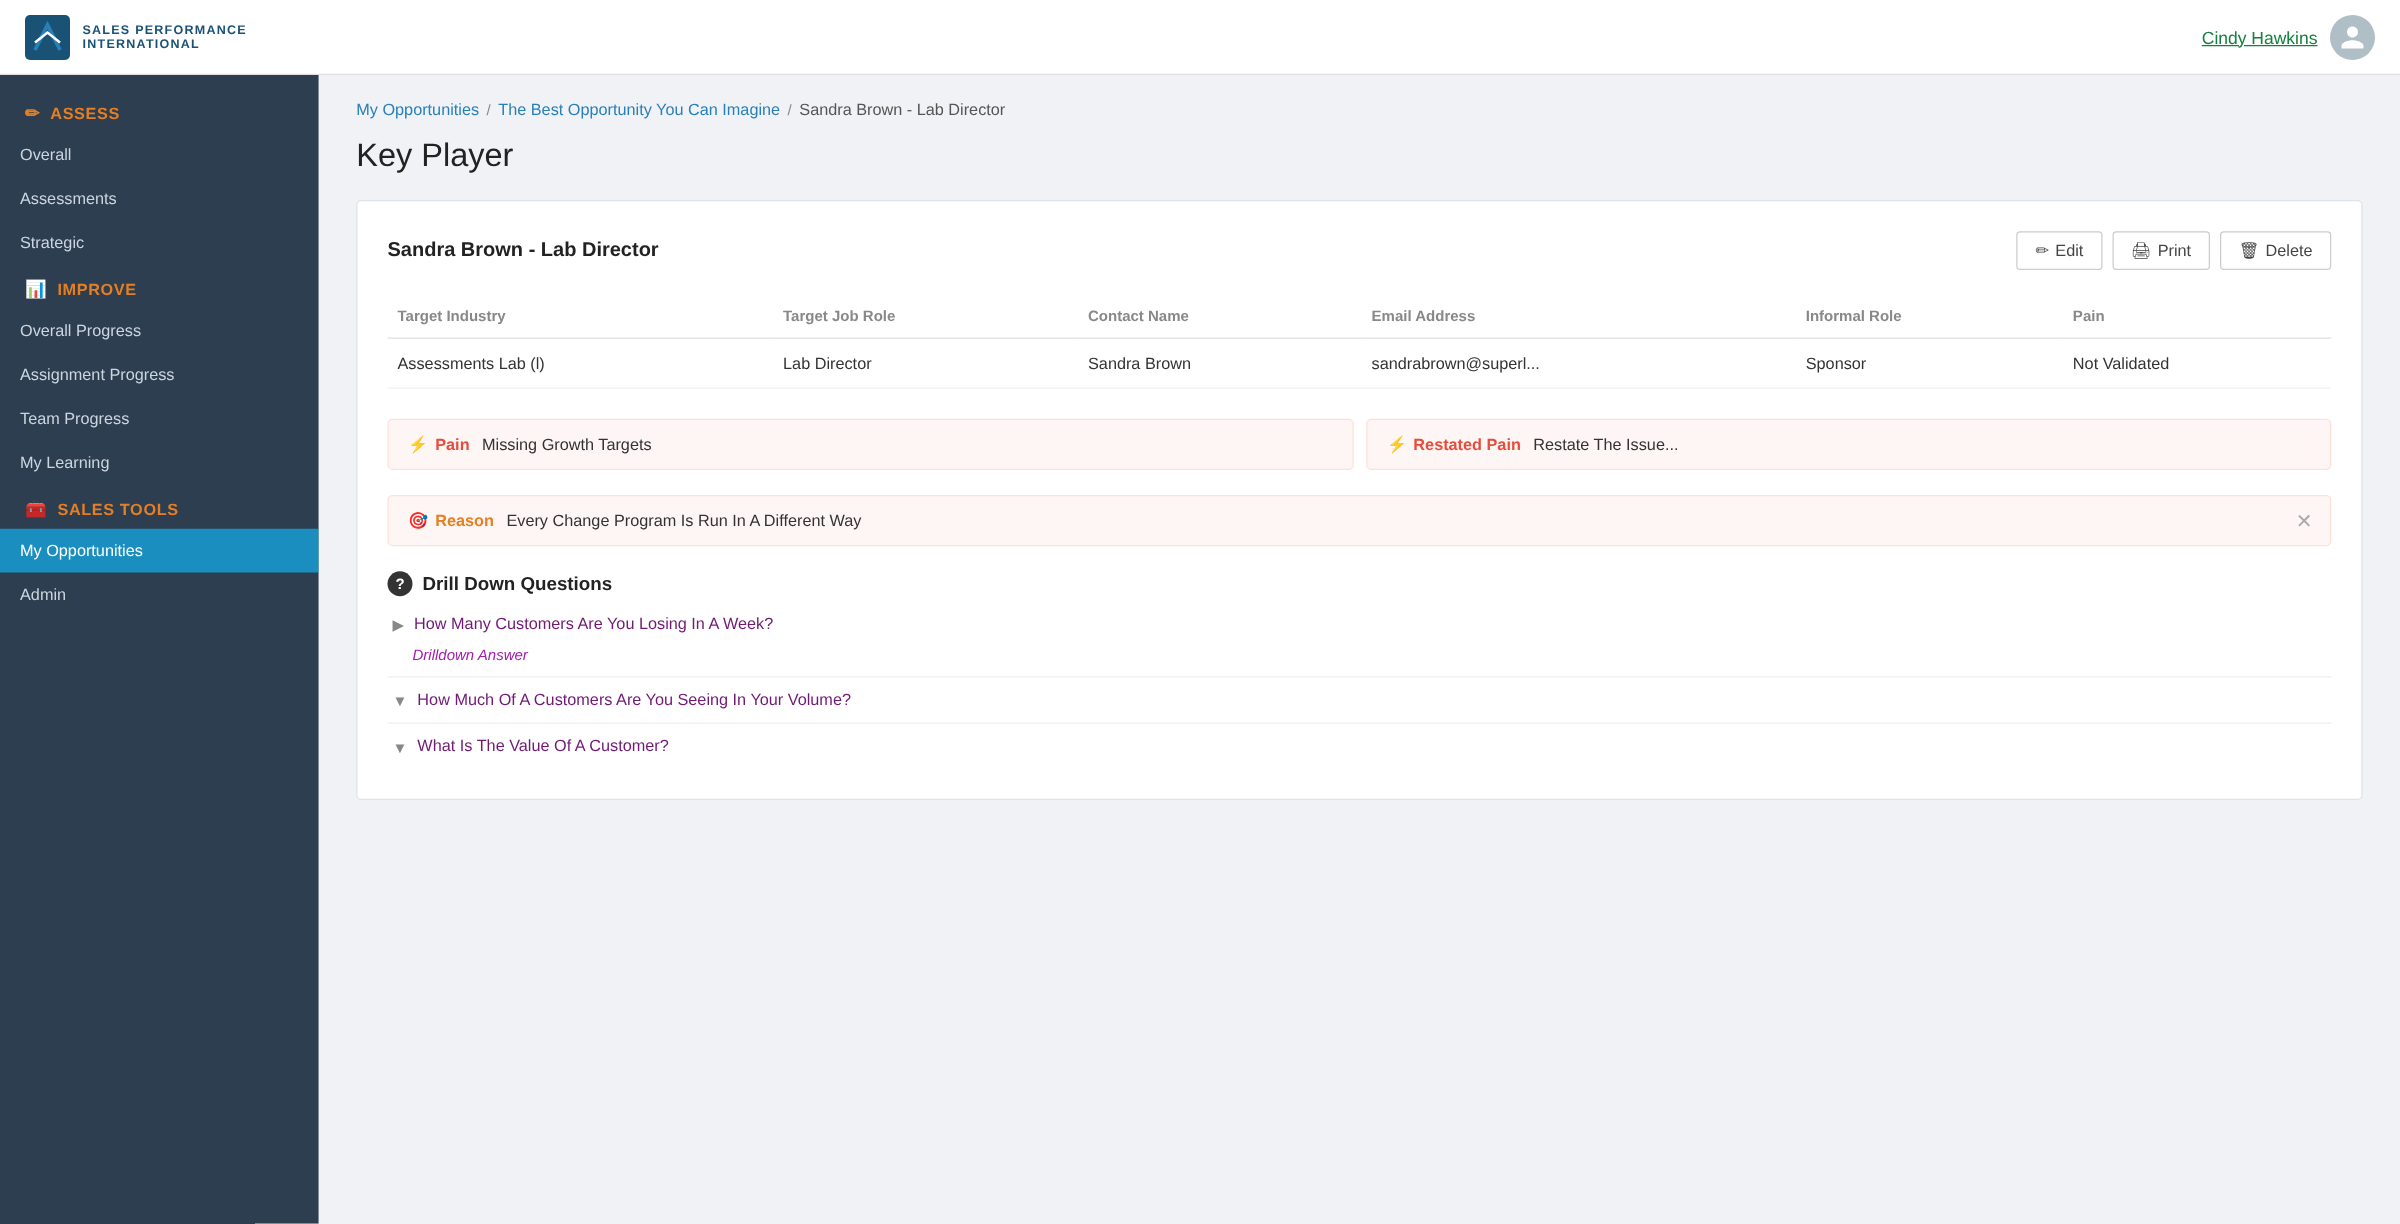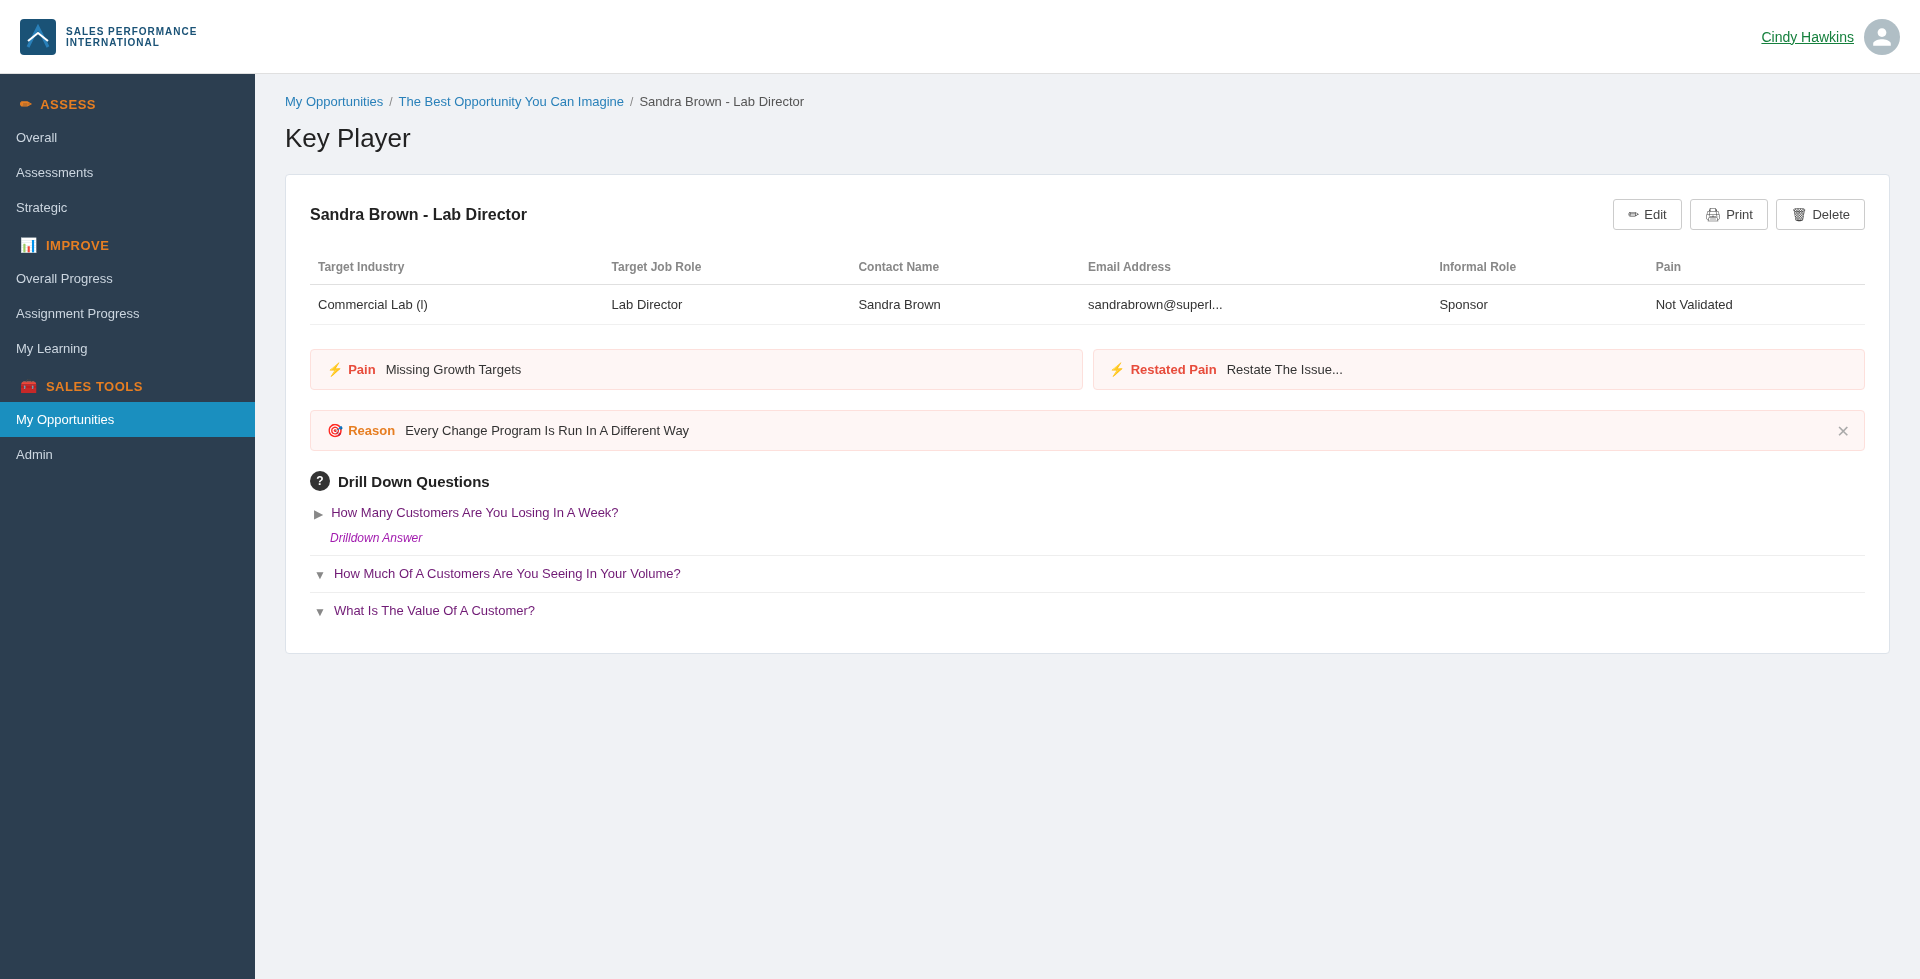--- a/index.html
+++ b/index.html
@@ -2,21 +2,21 @@
 <html><head>
   <meta charset="utf-8">
   <style>
     * { box-sizing: border-box; margin: 0; padding: 0; }
     body { font-family: 'Segoe UI', Arial, sans-serif; background: #f0f2f5; display: flex; flex-direction: column; height: 979px; overflow: hidden; }
 
     
     .top-header {
       background: #fff;
       border-bottom: 1px solid #e0e0e0;
-      height: 74px;
+      height: 60px;
       display: flex;
       align-items: center;
       justify-content: space-between;
       padding: 0 20px;
       flex-shrink: 0;
       z-index: 10;
     }
     .logo-area {
       display: flex;
       align-items: center;
@@ -347,20 +347,23 @@
 
     <div class="sidebar-section-label">
       <span class="section-icon">📊</span>
       <span>IMPROVE</span>
     </div>
     <div class="sidebar-item">
       <span>Overall Progress</span>
     </div>
     <div class="sidebar-item">
       <span>Assignment Progress</span>
+    </div>
+    <div class="sidebar-item">
+      <span>Team Progress</span>
     </div>
     <div class="sidebar-item">
       <span>My Learning</span>
     </div>
 
     <div class="sidebar-section-label">
       <span class="section-icon">🧰</span>
       <span>SALES TOOLS</span>
     </div>
     <div class="sidebar-item active">
@@ -409,21 +412,21 @@
             <th>Target Industry</th>
             <th>Target Job Role</th>
             <th>Contact Name</th>
             <th>Email Address</th>
             <th>Informal Role</th>
             <th>Pain</th>
           </tr>
         </thead>
         <tbody>
           <tr>
-            <td>Commercial Lab (l)</td>
+            <td>Assessments Lab (l)</td>
             <td>Lab Director</td>
             <td>Sandra Brown</td>
             <td>sandrabrown@superl...</td>
             <td>Sponsor</td>
             <td>Not Validated</td>
           </tr>
         </tbody>
       </table>
 
       <div class="info-row-pair">

